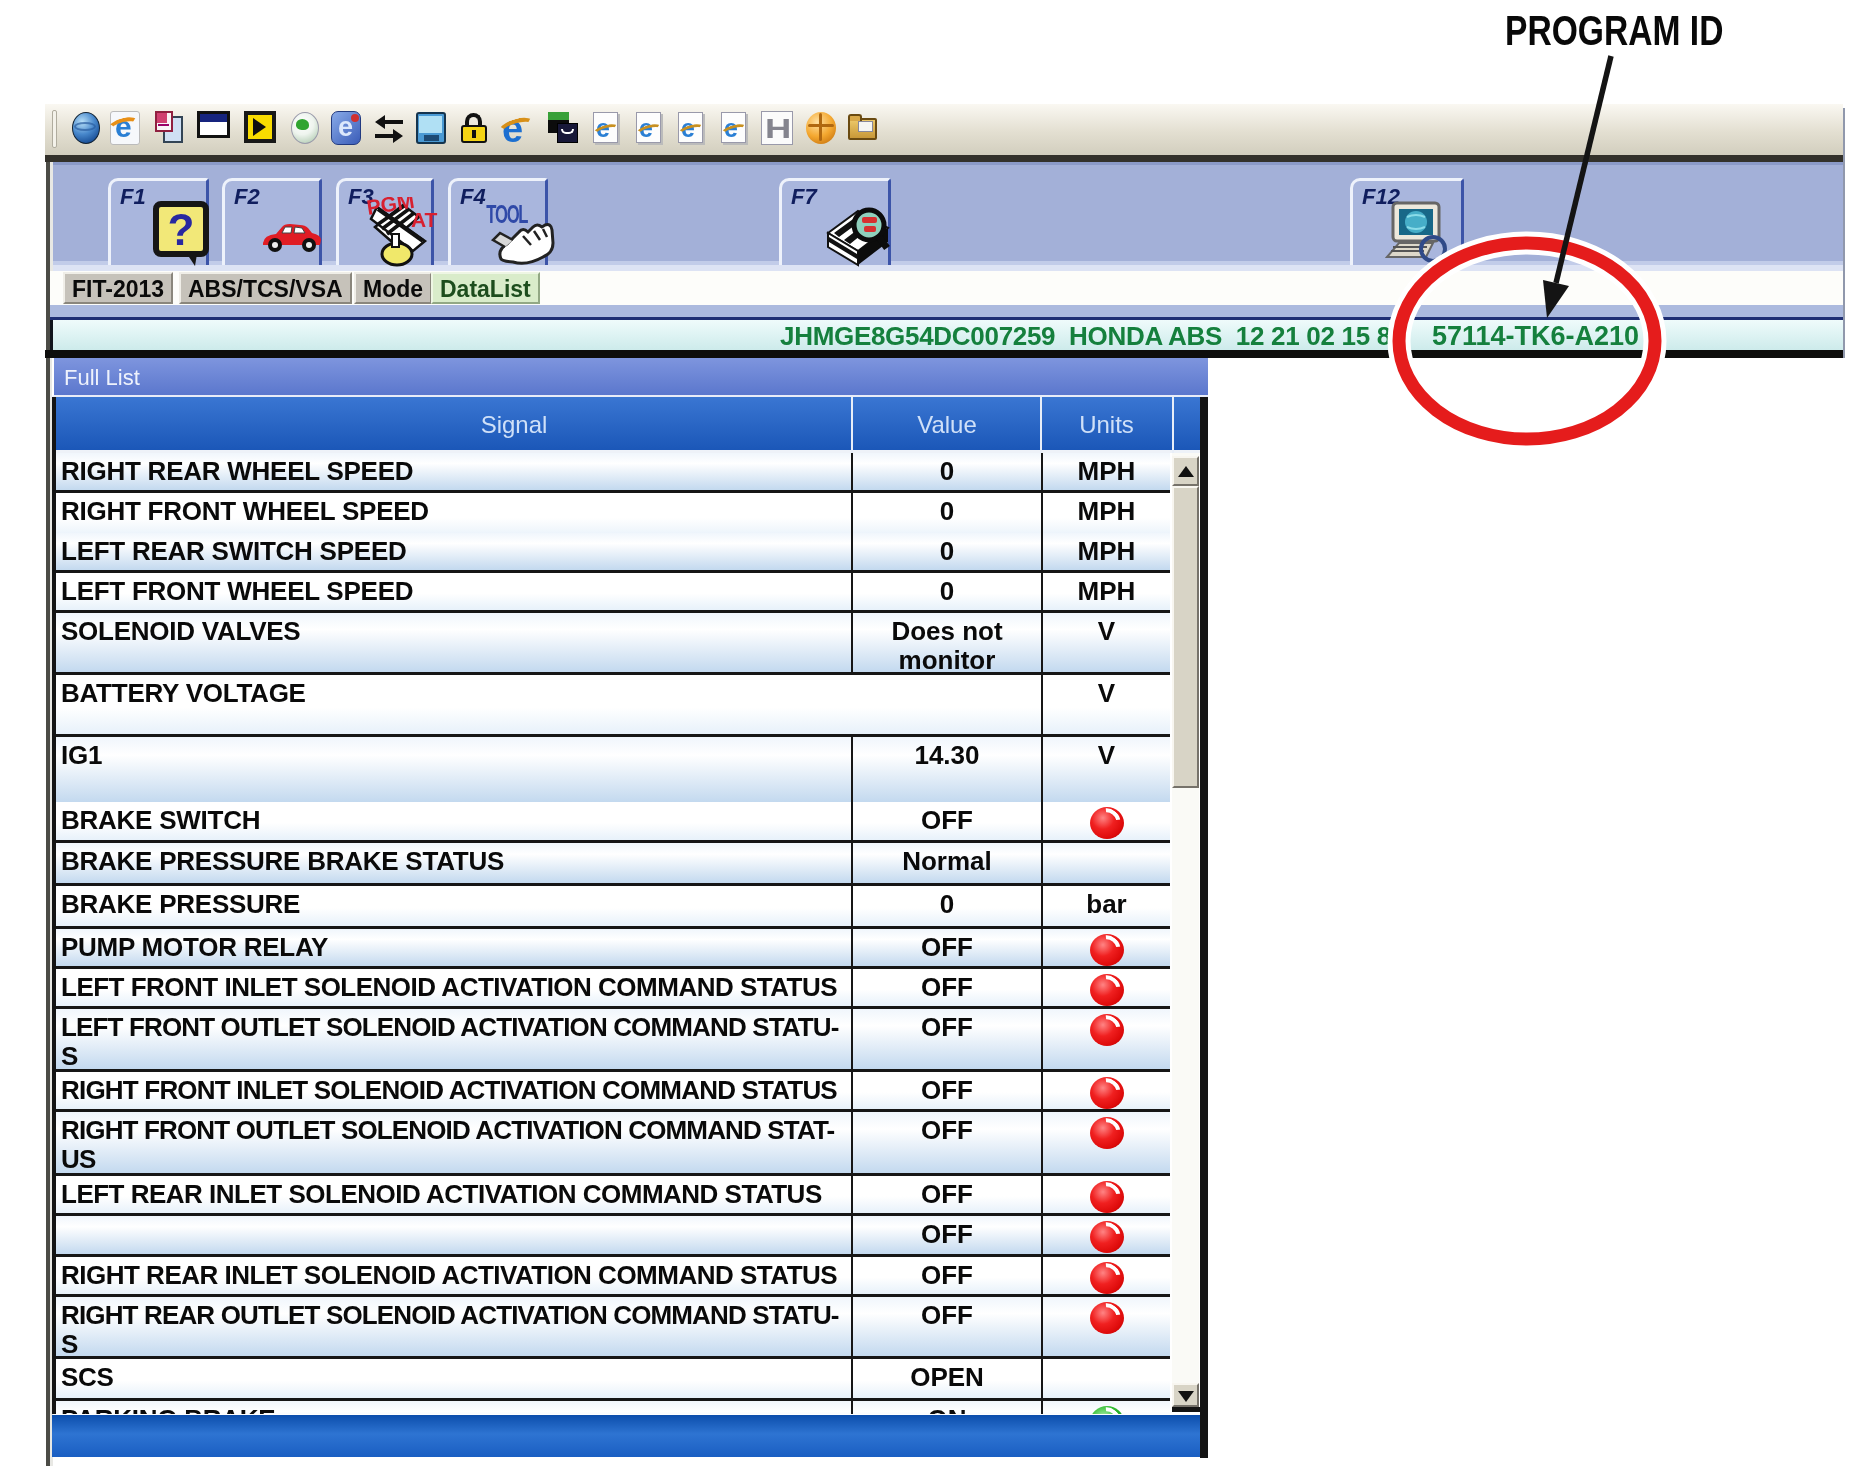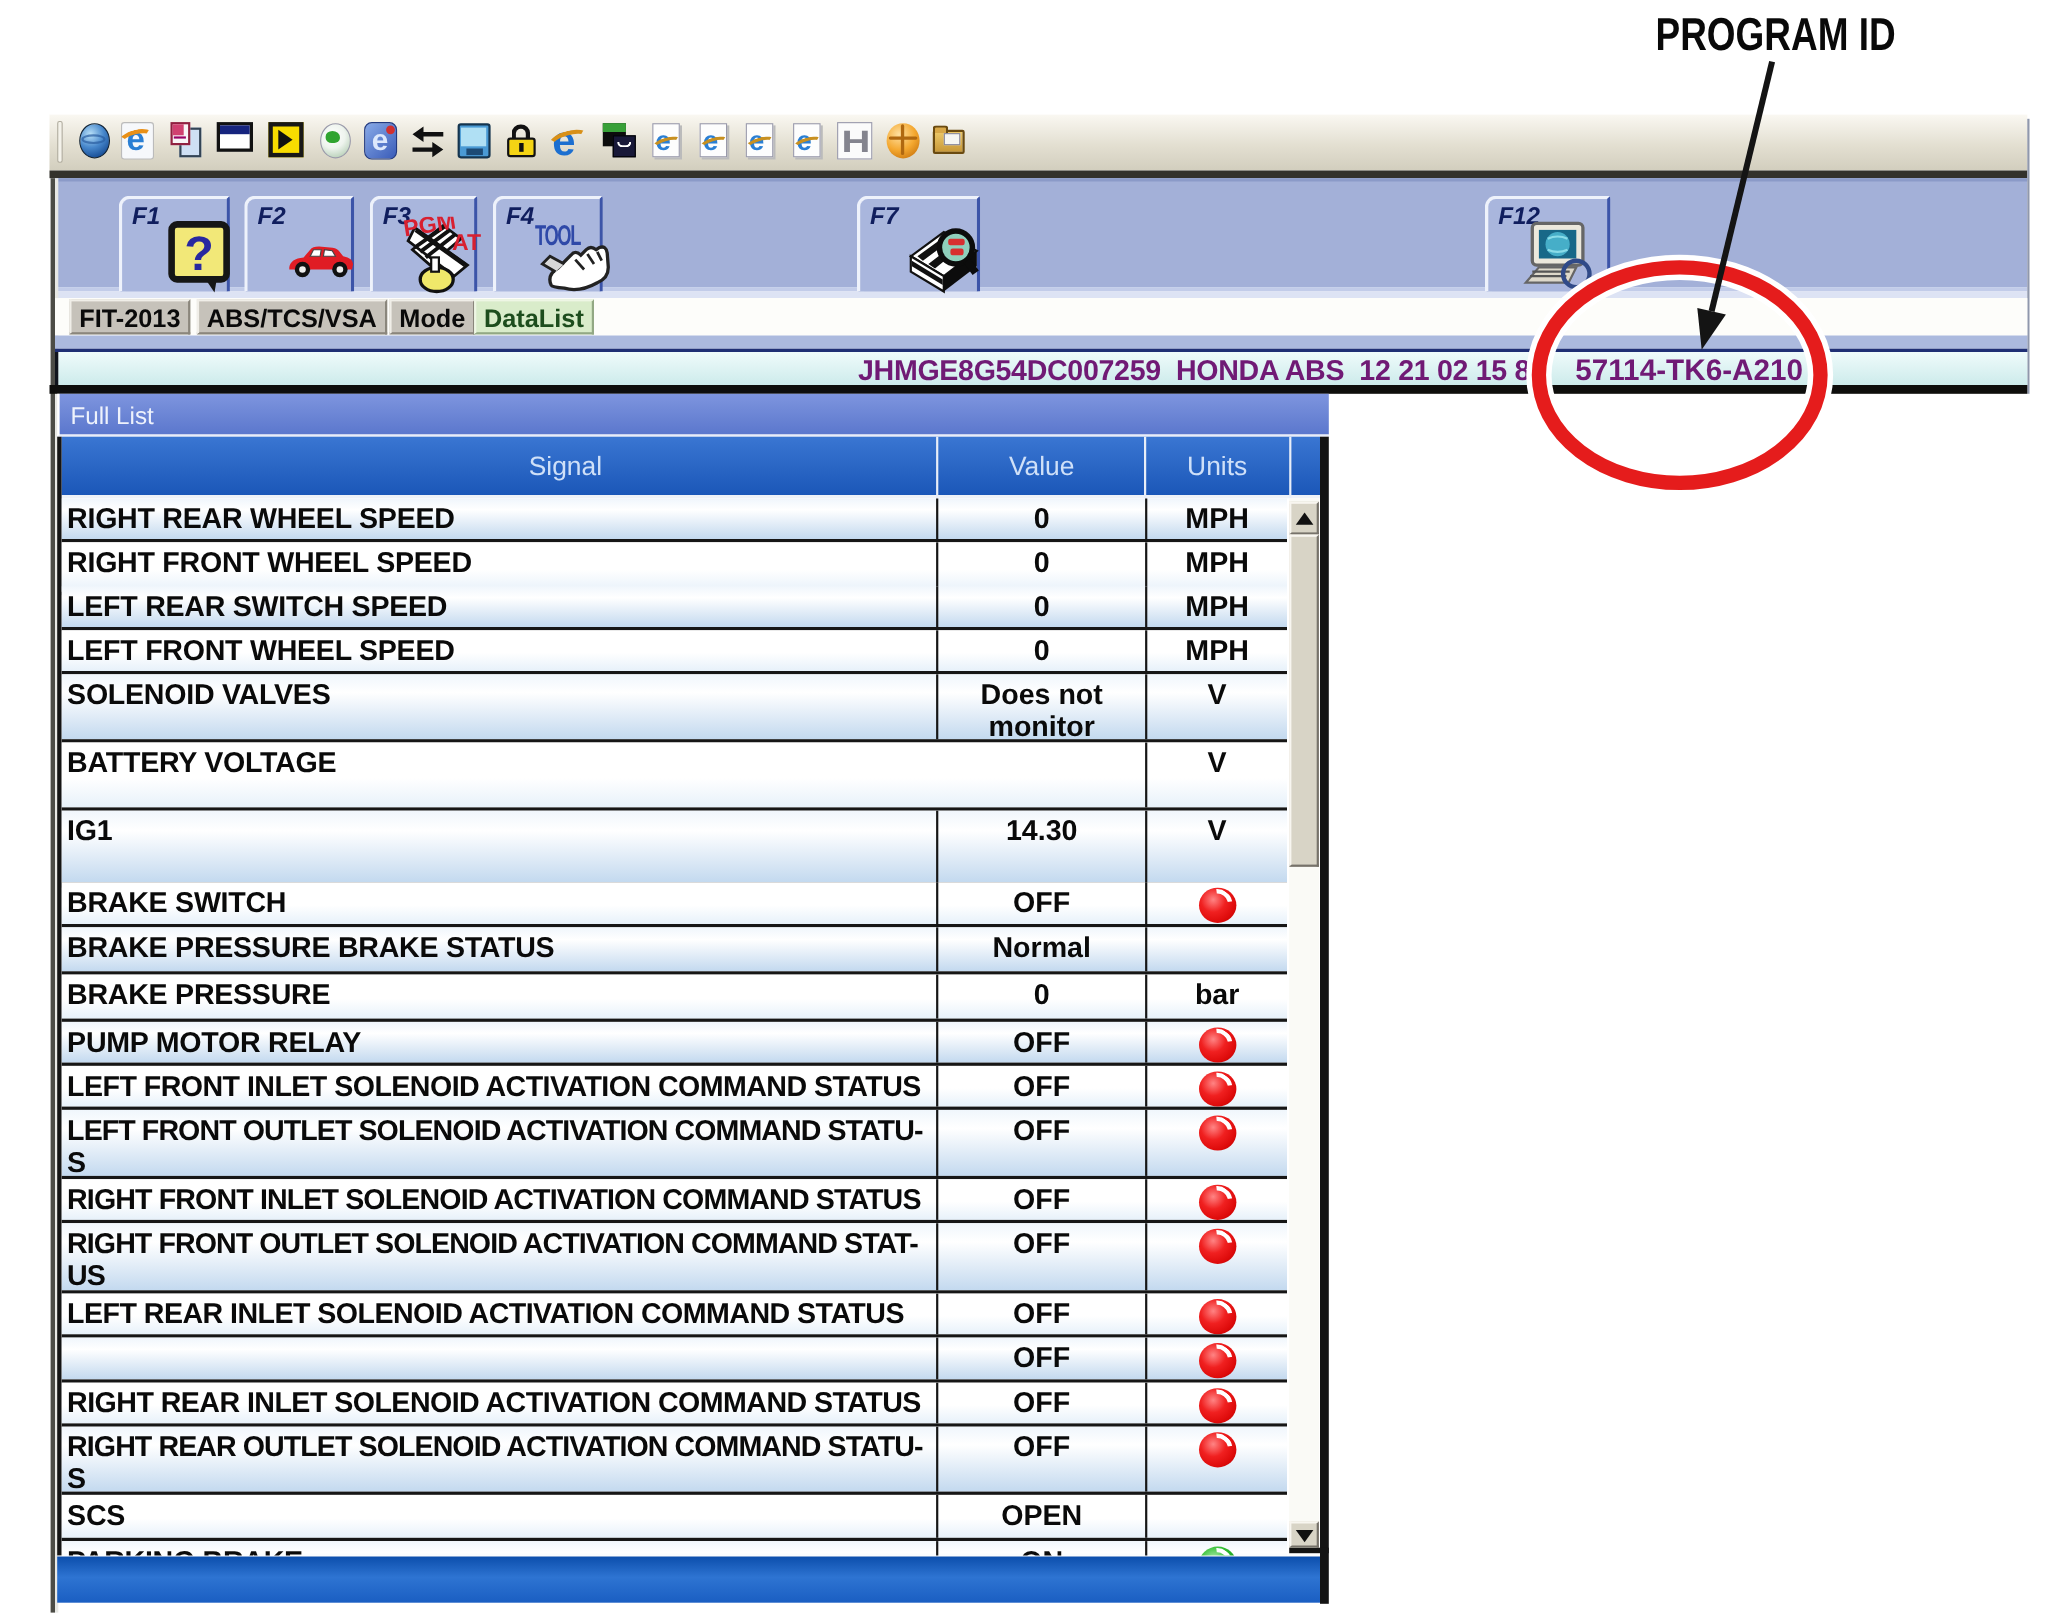--- a/index.html
+++ b/index.html
@@ -26,21 +26,21 @@
 .tlbl { position:absolute; left:9px; top:3px; font:italic bold 22px "Liberation Sans"; color:#101e5e; }
 
 #whiterow { left:50px; top:271px; width:1793px; height:34px; background:#fdfdfa; }
 .mlbl { position:absolute; top:272px; height:32px; background:#c6c2ba; color:#0a0a0a;
   font:bold 23px/26px "Liberation Sans"; padding:2px 7px 0 7px;
   border:2px solid; border-color:#f0eee8 #8a867c #8a867c #f0eee8; }
 
 #peri { left:50px; top:305px; width:1793px; height:12px; background:#acbade; }
 #navy { left:50px; top:317px; width:1793px; height:3px; background:#1f2f74; }
 #cyan { left:50px; top:320px; width:1793px; height:30px; background:linear-gradient(#effbfb,#cdebeb); border-left:3px solid #10141c; }
-.cytxt { position:absolute; top:321px; font:bold 26px "Liberation Sans"; color:#701a75; white-space:pre; }
+.cytxt { position:absolute; top:321px; font:bold 26px "Liberation Sans"; color:#15803d; white-space:pre; }
 #blackline { left:45px; top:350px; width:1798px; height:8px; background:#0e0e0c; }
 
 #fulllist { left:52px; top:358px; width:1156px; height:39px; background:linear-gradient(#7e95de,#5b77cd); color:#eef2fc; font:22px "Liberation Sans"; padding:7px 0 0 10px; border-left:2px solid #fff; border-bottom:2px solid #e8ecf8; }
 #tableleft { left:52px; top:397px; width:4px; height:1017px; background:#141414; }
 #tableright { left:1200px; top:397px; width:8px; height:1061px; background:#141414; }
 #header { left:56px; top:397px; width:1144px; height:56px; background:linear-gradient(#3a76d2,#1b57b8); color:#dceafc; font:24px "Liberation Sans"; border-bottom:3px solid #eef2f8; }
 #header .ht { position:absolute; top:14px; text-align:center; color:#cfe0f8; }
 #header .sep { position:absolute; top:0; width:2px; height:56px; background:#e8eef8; }
 #rowclip { left:56px; top:453px; width:1114px; height:961px; overflow:hidden; }
 .row { position:absolute; left:0; width:1114px; border-bottom:3px solid #161616; }

